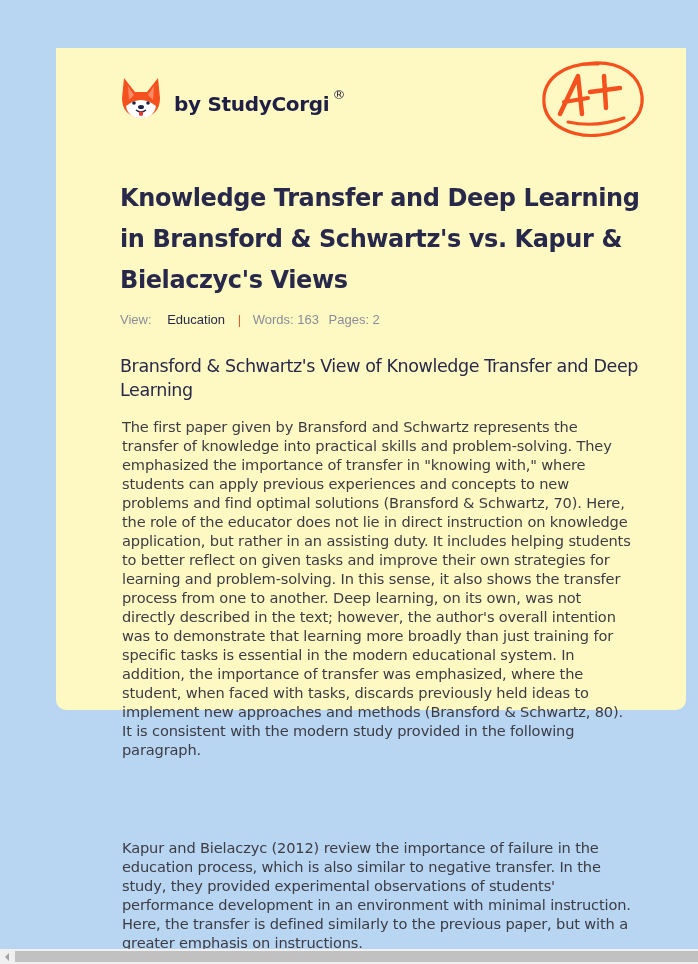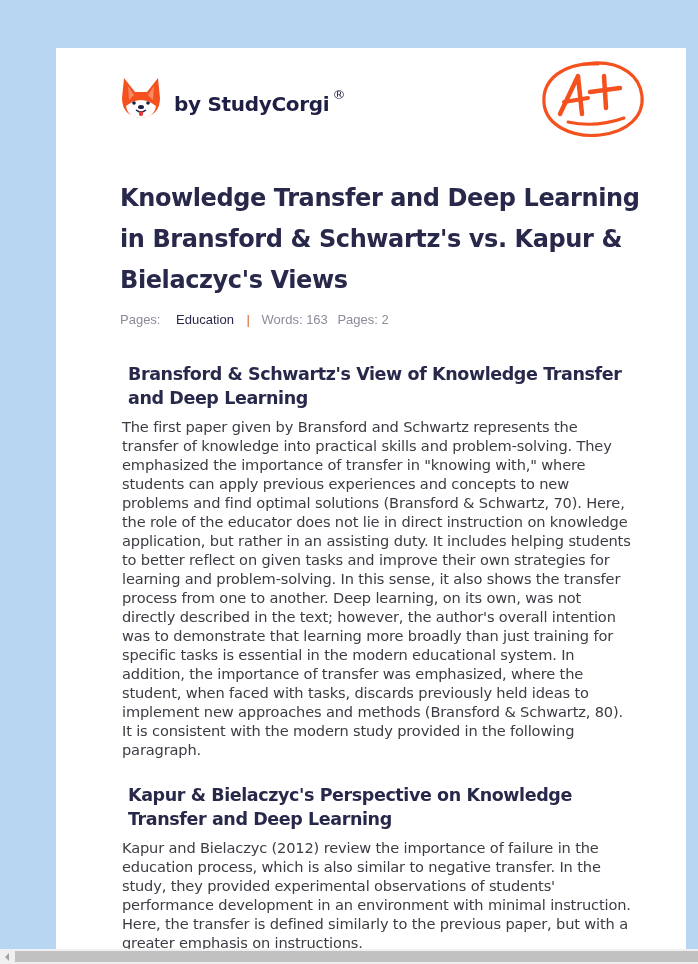--- a/index.html
+++ b/index.html
@@ -3,22 +3,22 @@
 <meta charset="utf-8">
 <style>
   html, body { margin: 0; padding: 0; }
   body {
     width: 698px; height: 964px; overflow: hidden;
     background: #b8d5f2;
     position: relative;
     font-family: "DejaVu Sans", sans-serif;
   }
   .page {
-    position: absolute; left: 56px; top: 48px; width: 630px; height: 915px;
-    background: #ffffff;
+    position: absolute; left: 56px; top: 48px; width: 630px; height: 662px;
+    background: #fef9c3;
     border-radius: 0 0 10px 10px;
   }
   .logo {
     position: absolute; left: 64px; top: 28px; height: 46px;
     display: flex; align-items: center;
   }
   .logo-icon { width: 42px; height: 46px; margin-right: 12px; }
   .logo-text {
     font-family: "DejaVu Sans", sans-serif; font-weight: bold;
     font-size: 20px; color: #1f1f45; letter-spacing: -0.3px;
@@ -38,22 +38,22 @@
   }
   .meta {
     position: absolute; left: 64px; top: 264px;
     font-family: "Liberation Sans", sans-serif; font-size: 13px; color: #8a8c9a;
     white-space: nowrap;
   }
   .meta .topic-value { color: #27284a; margin-left: 12px; }
   .meta .sep { color: #d2622c; margin: 0 8px 0 9px; }
   .meta .pages { margin-left: 6px; }
   .h2 {
-    position: absolute; left: 64px; width: 520px; margin: 8px;
-    font-family: "DejaVu Sans", sans-serif; font-weight: bold;
+    position: absolute; left: 64px; width: 520px; margin: 0;
+    font-family: "DejaVu Sans", sans-serif; font-weight: normal;
     font-size: 17.5px; line-height: 24px; color: #27284a; letter-spacing: -0.4px;
   }
   .para {
     position: absolute; left: 64px; width: 515px; margin: 2px;
     font-family: "DejaVu Sans", sans-serif;
     font-size: 14.6px; line-height: 19px; color: #3c3c44; letter-spacing: -0.15px;
   }
   .scrollbar {
     position: absolute; left: 0; top: 949px; width: 698px; height: 15px;
     background: #f0f0f0;
@@ -94,31 +94,30 @@
     <path d="M22 56 L40 18 L44 56" stroke="#f4511e" stroke-width="4.5" fill="none" stroke-linecap="round" stroke-linejoin="round"></path>
     <path d="M26 44 L50 40" stroke="#f4511e" stroke-width="4" fill="none" stroke-linecap="round"></path>
     <path d="M52 34 L82 30" stroke="#f4511e" stroke-width="4.5" fill="none" stroke-linecap="round"></path>
     <path d="M66 18 L68 50" stroke="#f4511e" stroke-width="4.5" fill="none" stroke-linecap="round"></path>
     <path d="M30 64 Q58 70 86 60" stroke="#f4511e" stroke-width="3" fill="none" stroke-linecap="round"></path>
   </svg>
 
   <h1 class="title">Knowledge Transfer and Deep Learning in Bransford &amp; Schwartz's vs. Kapur &amp; Bielaczyc's Views</h1>
 
   <div class="meta">
-    <span>Pages:</span>
+    <span>View:</span>
     <span class="topic-value">Education</span>
     <span class="sep">|</span>
     <span>Words: 163</span>
     <span class="pages">Pages: 2</span>
   </div>
 
   <h2 class="h2" style="top:306px;">Bransford &amp; Schwartz's View of Knowledge Transfer and Deep Learning</h2>
   <p class="para" style="top:367px;">The first paper given by Bransford and Schwartz represents the transfer of knowledge into practical skills and problem-solving. They emphasized the importance of transfer in "knowing with," where students can apply previous experiences and concepts to new problems and find optimal solutions (Bransford &amp; Schwartz, 70). Here, the role of the educator does not lie in direct instruction on knowledge application, but rather in an assisting duty. It includes helping students to better reflect on given tasks and improve their own strategies for learning and problem-solving. In this sense, it also shows the transfer process from one to another. Deep learning, on its own, was not directly described in the text; however, the author's overall intention was to demonstrate that learning more broadly than just training for specific tasks is essential in the modern educational system. In addition, the importance of transfer was emphasized, where the student, when faced with tasks, discards previously held ideas to implement new approaches and methods (Bransford &amp; Schwartz, 80). It is consistent with the modern study provided in the following paragraph.</p>
 
-  <h2 class="h2" style="top:727px;">Kapur &amp; Bielaczyc's Perspective on Knowledge Transfer and Deep Learning</h2>
   <p class="para" style="top:788px;">Kapur and Bielaczyc (2012) review the importance of failure in the education process, which is also similar to negative transfer. In the study, they provided experimental observations of students' performance development in an environment with minimal instruction. Here, the transfer is defined similarly to the previous paper, but with a greater emphasis on instructions.</p>
 </div>
 
 <div class="scrollbar">
   <div class="scroll-arrow">
     <svg viewBox="0 0 6 8">
       <path d="M5 0 L1 4 L5 8 Z" fill="#a3a3a3"></path>
     </svg>
   </div>
   <div class="scroll-thumb"></div>

